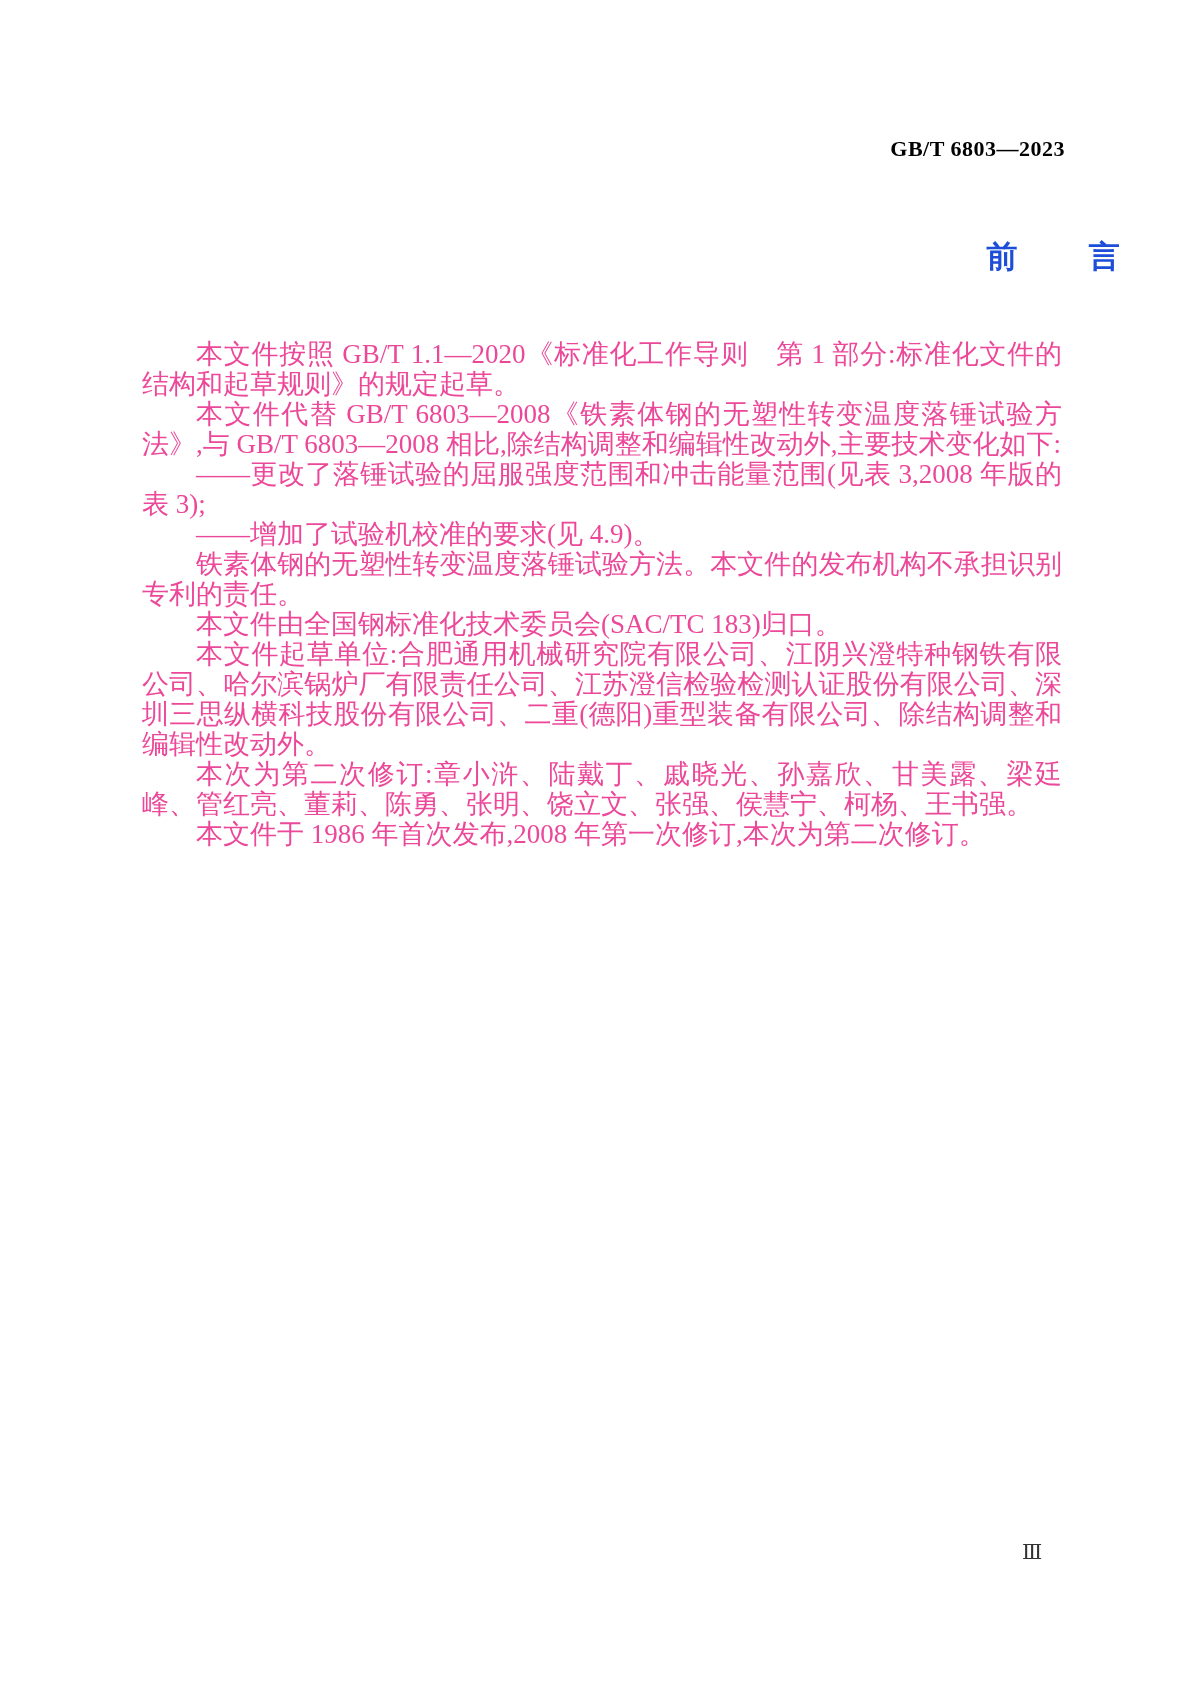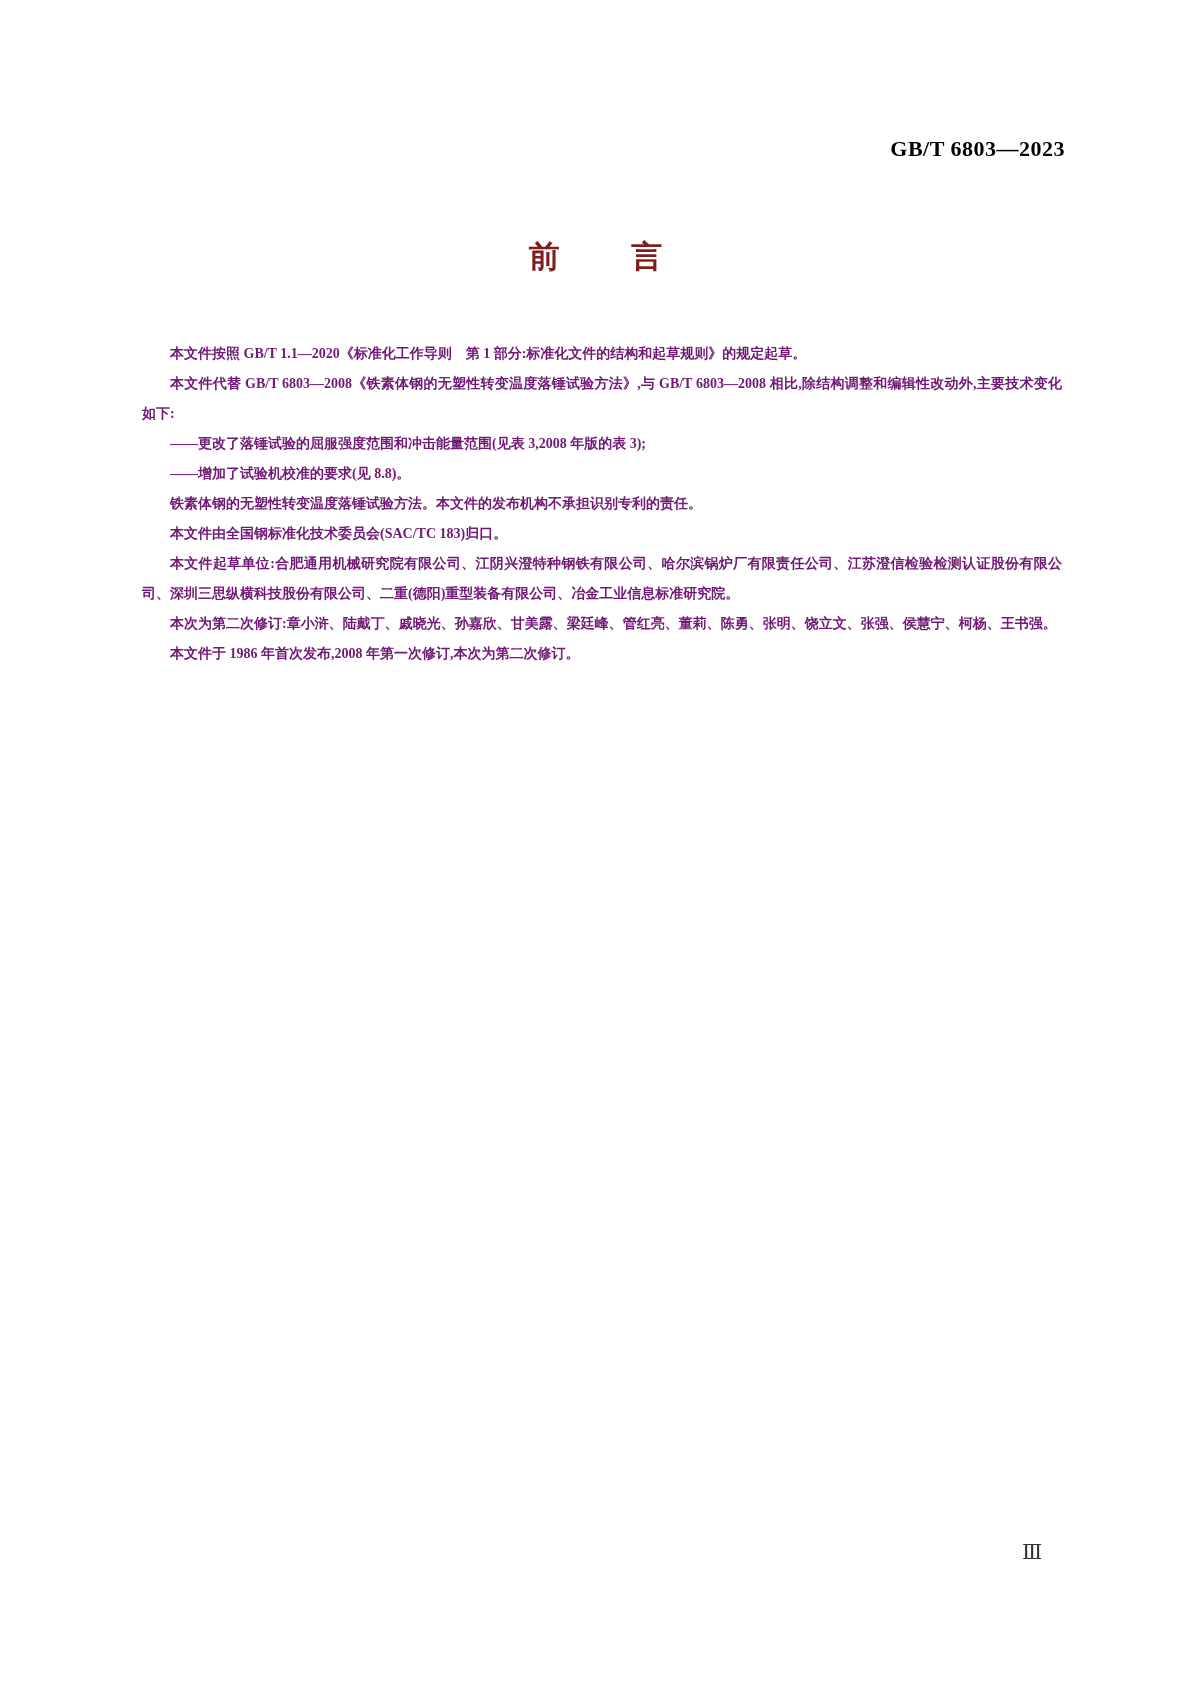--- a/index.html
+++ b/index.html
@@ -24,40 +24,39 @@
     font-weight: bold;
     letter-spacing: 0.5px;
     font-family: "Liberation Serif", "DejaVu Serif", serif;
     color: #000000;
   }
   .doc-title {
     position: absolute;
     top: 238px;
     left: 0;
     width: 100%;
-    text-align: center;
+    text-align: right;
     font-size: 31px;
     line-height: 1.2;
     font-weight: bold;
     font-family: "DejaVu Sans", "Liberation Sans", sans-serif;
     letter-spacing: 2.3em;
     padding-left: 2.3em;
     box-sizing: border-box;
-    color: #7f1d1d;
+    color: #1d4ed8;
   }
   .content {
     position: absolute;
     left: 142px;
     top: 339px;
     width: 920px;
-    font-size: 14px;
+    font-size: 27px;
     line-height: 30px;
     text-align: justify;
-    color: #701a75;
-    font-weight: bold;
+    color: #ec4899;
   }
   .content p {
     margin: 0;
     padding: 0;
     text-indent: 2em;
   }
   .page-number {
     position: absolute;
     left: 1022px;
     top: 1540px;
@@ -71,23 +70,23 @@
 <div class="page">
 
   <div class="doc-number">GB/T 6803—2023</div>
 
   <div class="doc-title">前言</div>
 
   <div class="content">
     <p>本文件按照 GB/T 1.1—2020《标准化工作导则　第 1 部分:标准化文件的结构和起草规则》的规定起草。</p>
     <p>本文件代替 GB/T 6803—2008《铁素体钢的无塑性转变温度落锤试验方法》,与 GB/T 6803—2008 相比,除结构调整和编辑性改动外,主要技术变化如下:</p>
     <p>——更改了落锤试验的屈服强度范围和冲击能量范围(见表 3,2008 年版的表 3);</p>
-    <p>——增加了试验机校准的要求(见 8.8)。</p>
+    <p>——增加了试验机校准的要求(见 4.9)。</p>
     <p>铁素体钢的无塑性转变温度落锤试验方法。本文件的发布机构不承担识别专利的责任。</p>
     <p>本文件由全国钢标准化技术委员会(SAC/TC 183)归口。</p>
-    <p>本文件起草单位:合肥通用机械研究院有限公司、江阴兴澄特种钢铁有限公司、哈尔滨锅炉厂有限责任公司、江苏澄信检验检测认证股份有限公司、深圳三思纵横科技股份有限公司、二重(德阳)重型装备有限公司、冶金工业信息标准研究院。</p>
+    <p>本文件起草单位:合肥通用机械研究院有限公司、江阴兴澄特种钢铁有限公司、哈尔滨锅炉厂有限责任公司、江苏澄信检验检测认证股份有限公司、深圳三思纵横科技股份有限公司、二重(德阳)重型装备有限公司、除结构调整和编辑性改动外。</p>
     <p>本次为第二次修订:章小浒、陆戴丁、戚晓光、孙嘉欣、甘美露、梁廷峰、管红亮、董莉、陈勇、张明、饶立文、张强、侯慧宁、柯杨、王书强。</p>
     <p>本文件于 1986 年首次发布,2008 年第一次修订,本次为第二次修订。</p>
   </div>
 
   <div class="page-number">Ⅲ</div>
 
 </div>
 
 </body></html>

